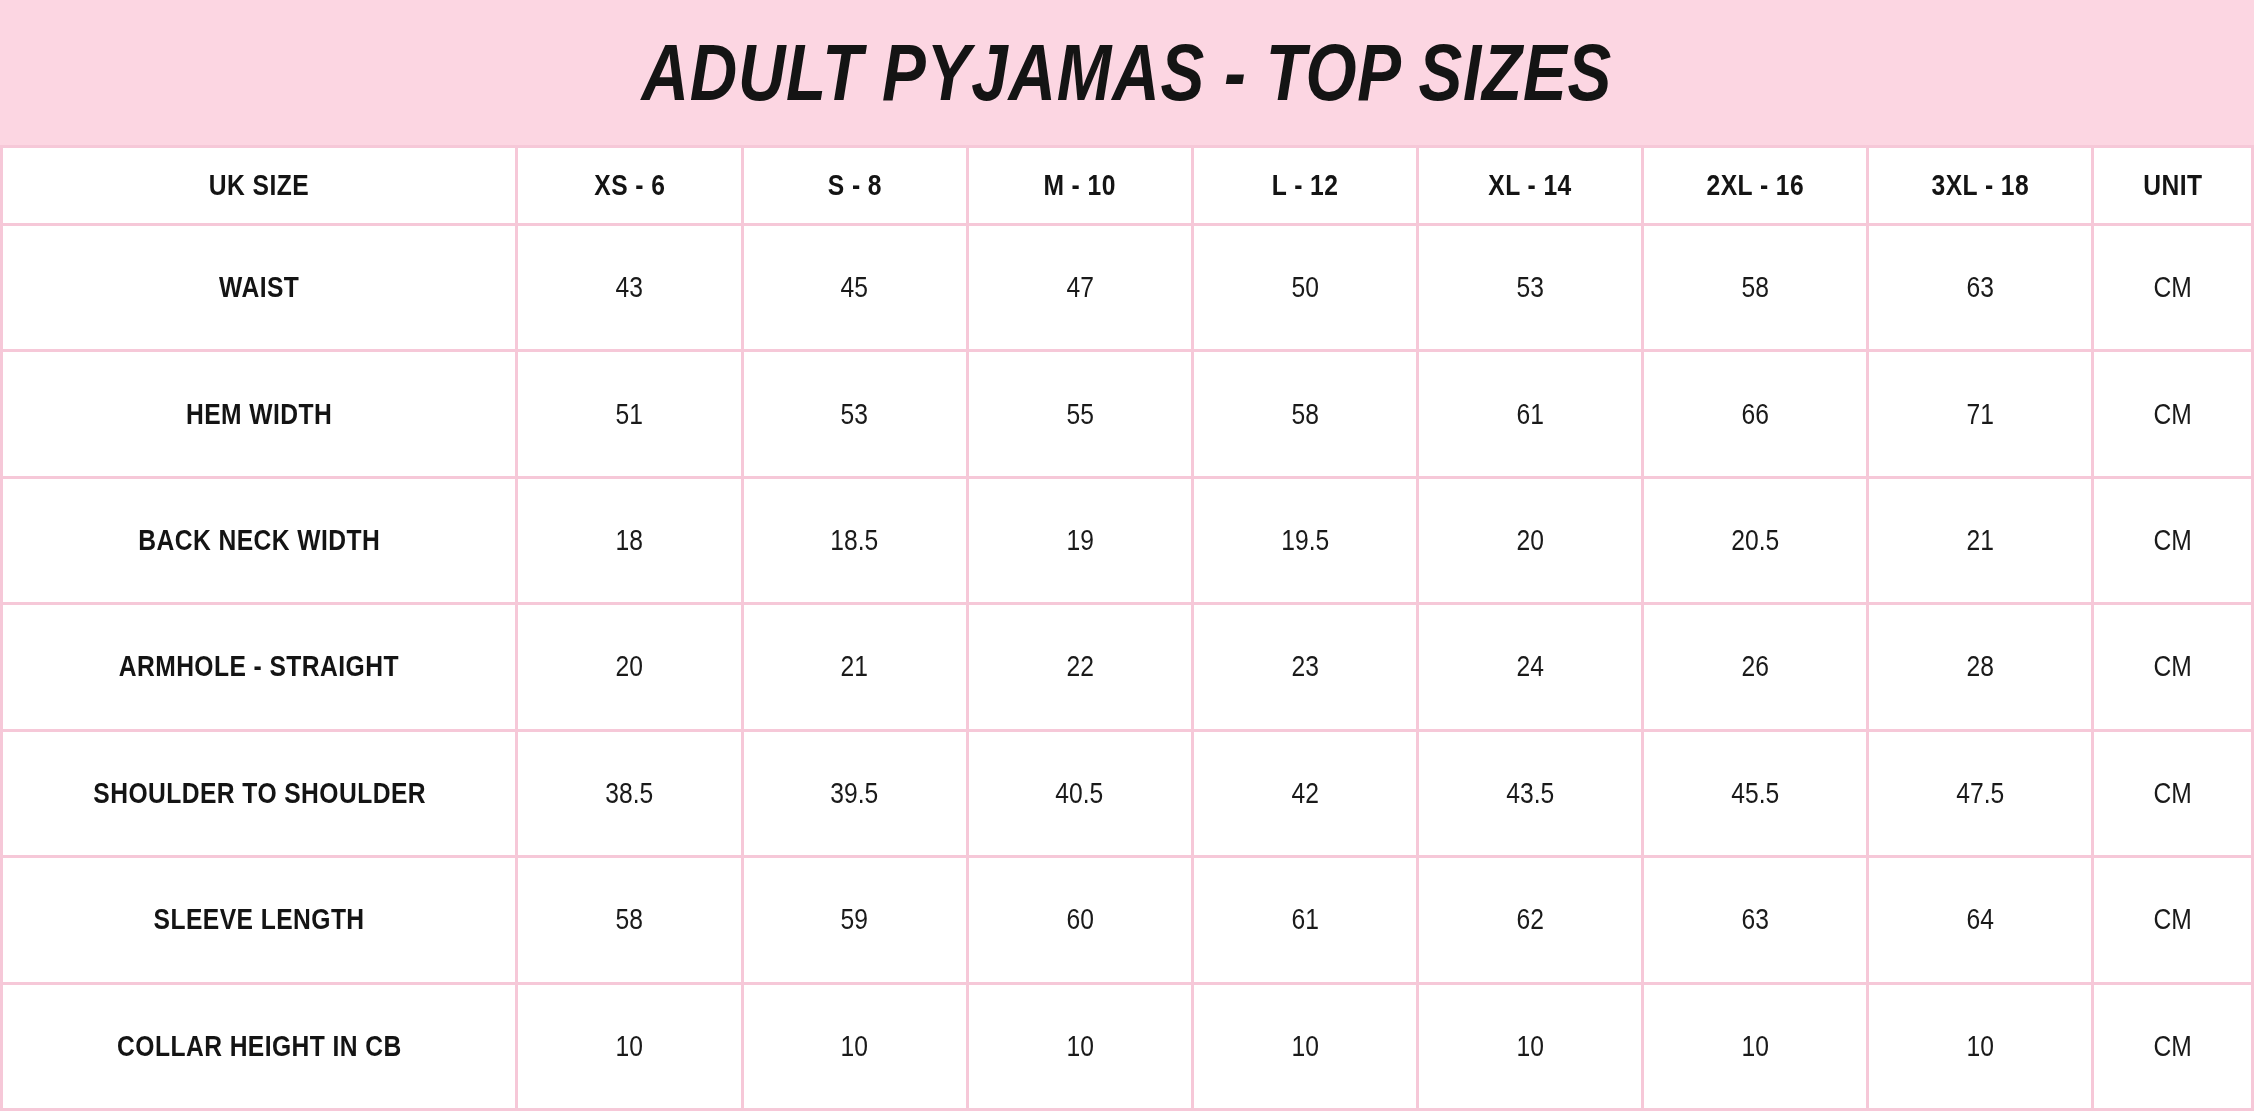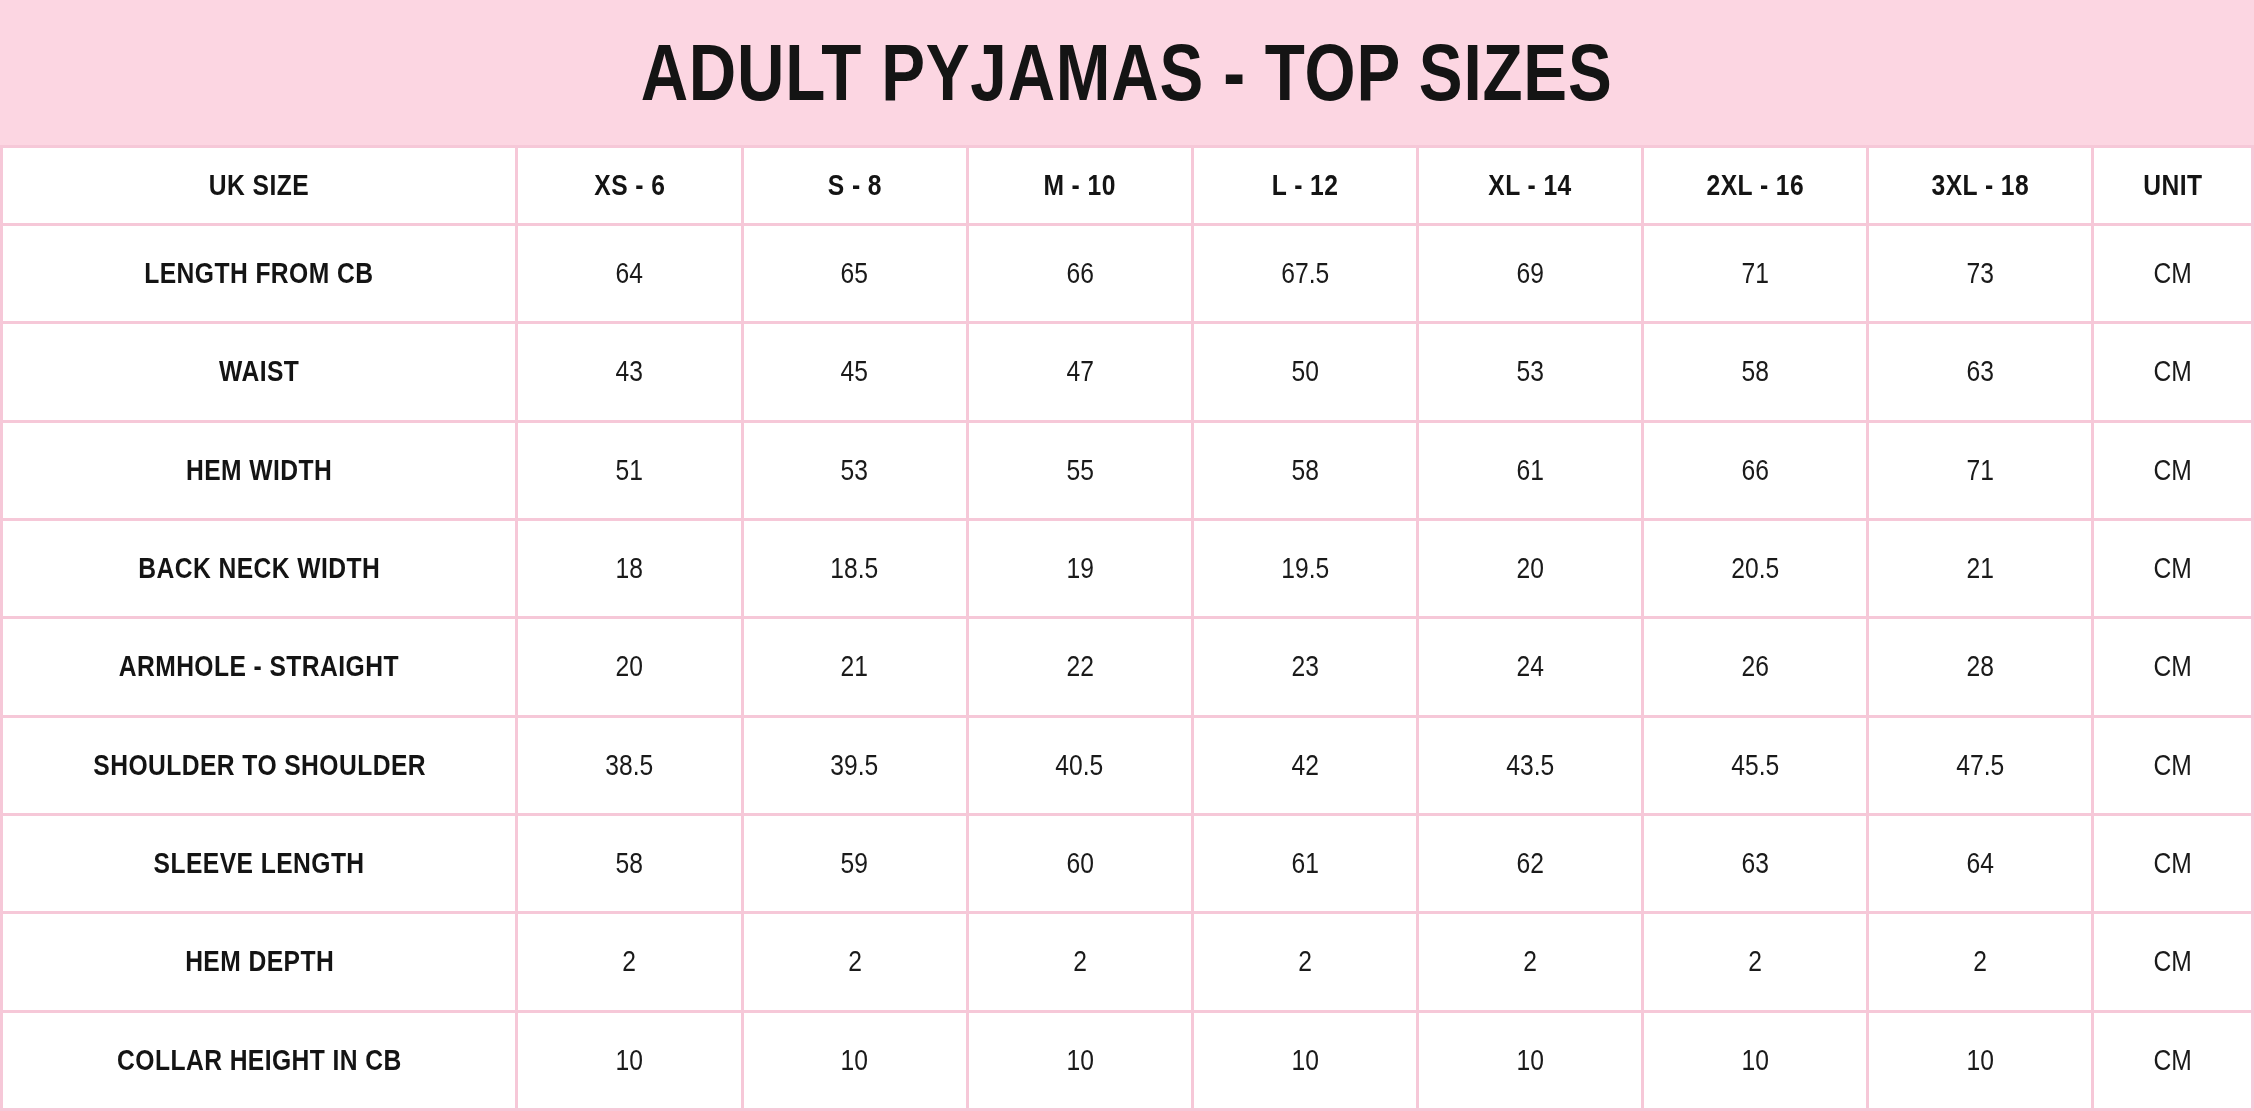--- a/index.html
+++ b/index.html
@@ -31,20 +31,21 @@
     align-items: center;
     justify-content: center;
   }
   .title {
     margin: 0;
     font-size: 80px;
     font-weight: 800;
     letter-spacing: 1px;
     color: var(--text-black);
     line-height: 1;
+    font-style: italic;
   }
   
   .txt {
     display: inline-block;
     transform: scaleX(0.85);
     transform-origin: center;
     white-space: nowrap;
   }
   .title .txt { transform: scaleX(0.82); }
   
@@ -109,31 +110,20 @@
           <th class="col-h"><span class="txt">M - 10</span></th>
           <th class="col-h"><span class="txt">L - 12</span></th>
           <th class="col-h"><span class="txt">XL - 14</span></th>
           <th class="col-h"><span class="txt">2XL - 16</span></th>
           <th class="col-h"><span class="txt">3XL - 18</span></th>
           <th class="col-h"><span class="txt">UNIT</span></th>
         </tr>
     </thead>
     <tbody id="table-body">
         <tr>
-          <th class="row-label"><span class="txt">LENGTH FROM CB</span></th>
-          <td class="value"><span class="txt">64</span></td>
-          <td class="value"><span class="txt">65</span></td>
-          <td class="value"><span class="txt">66</span></td>
-          <td class="value"><span class="txt">67.5</span></td>
-          <td class="value"><span class="txt">69</span></td>
-          <td class="value"><span class="txt">71</span></td>
-          <td class="value"><span class="txt">73</span></td>
-          <td class="unit"><span class="txt">CM</span></td>
-        </tr>
-        <tr>
           <th class="row-label"><span class="txt">WAIST</span></th>
           <td class="value"><span class="txt">43</span></td>
           <td class="value"><span class="txt">45</span></td>
           <td class="value"><span class="txt">47</span></td>
           <td class="value"><span class="txt">50</span></td>
           <td class="value"><span class="txt">53</span></td>
           <td class="value"><span class="txt">58</span></td>
           <td class="value"><span class="txt">63</span></td>
           <td class="unit"><span class="txt">CM</span></td>
         </tr>
@@ -186,31 +176,20 @@
           <td class="value"><span class="txt">58</span></td>
           <td class="value"><span class="txt">59</span></td>
           <td class="value"><span class="txt">60</span></td>
           <td class="value"><span class="txt">61</span></td>
           <td class="value"><span class="txt">62</span></td>
           <td class="value"><span class="txt">63</span></td>
           <td class="value"><span class="txt">64</span></td>
           <td class="unit"><span class="txt">CM</span></td>
         </tr>
         <tr>
-          <th class="row-label"><span class="txt">HEM DEPTH</span></th>
-          <td class="value"><span class="txt">2</span></td>
-          <td class="value"><span class="txt">2</span></td>
-          <td class="value"><span class="txt">2</span></td>
-          <td class="value"><span class="txt">2</span></td>
-          <td class="value"><span class="txt">2</span></td>
-          <td class="value"><span class="txt">2</span></td>
-          <td class="value"><span class="txt">2</span></td>
-          <td class="unit"><span class="txt">CM</span></td>
-        </tr>
-        <tr>
           <th class="row-label"><span class="txt">COLLAR HEIGHT IN CB</span></th>
           <td class="value"><span class="txt">10</span></td>
           <td class="value"><span class="txt">10</span></td>
           <td class="value"><span class="txt">10</span></td>
           <td class="value"><span class="txt">10</span></td>
           <td class="value"><span class="txt">10</span></td>
           <td class="value"><span class="txt">10</span></td>
           <td class="value"><span class="txt">10</span></td>
           <td class="unit"><span class="txt">CM</span></td>
         </tr>

